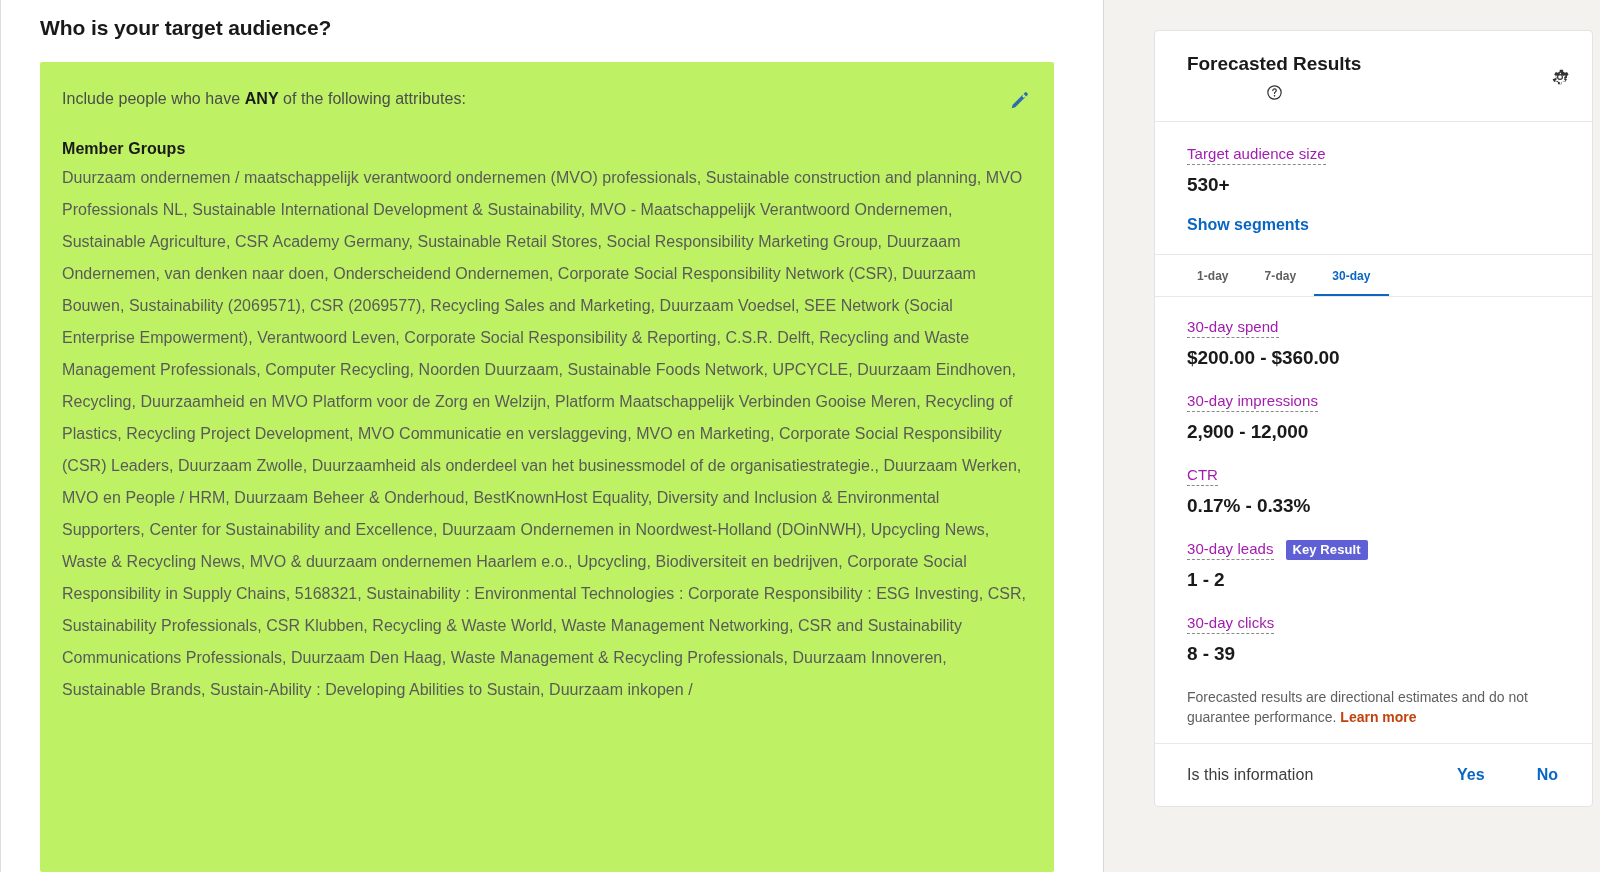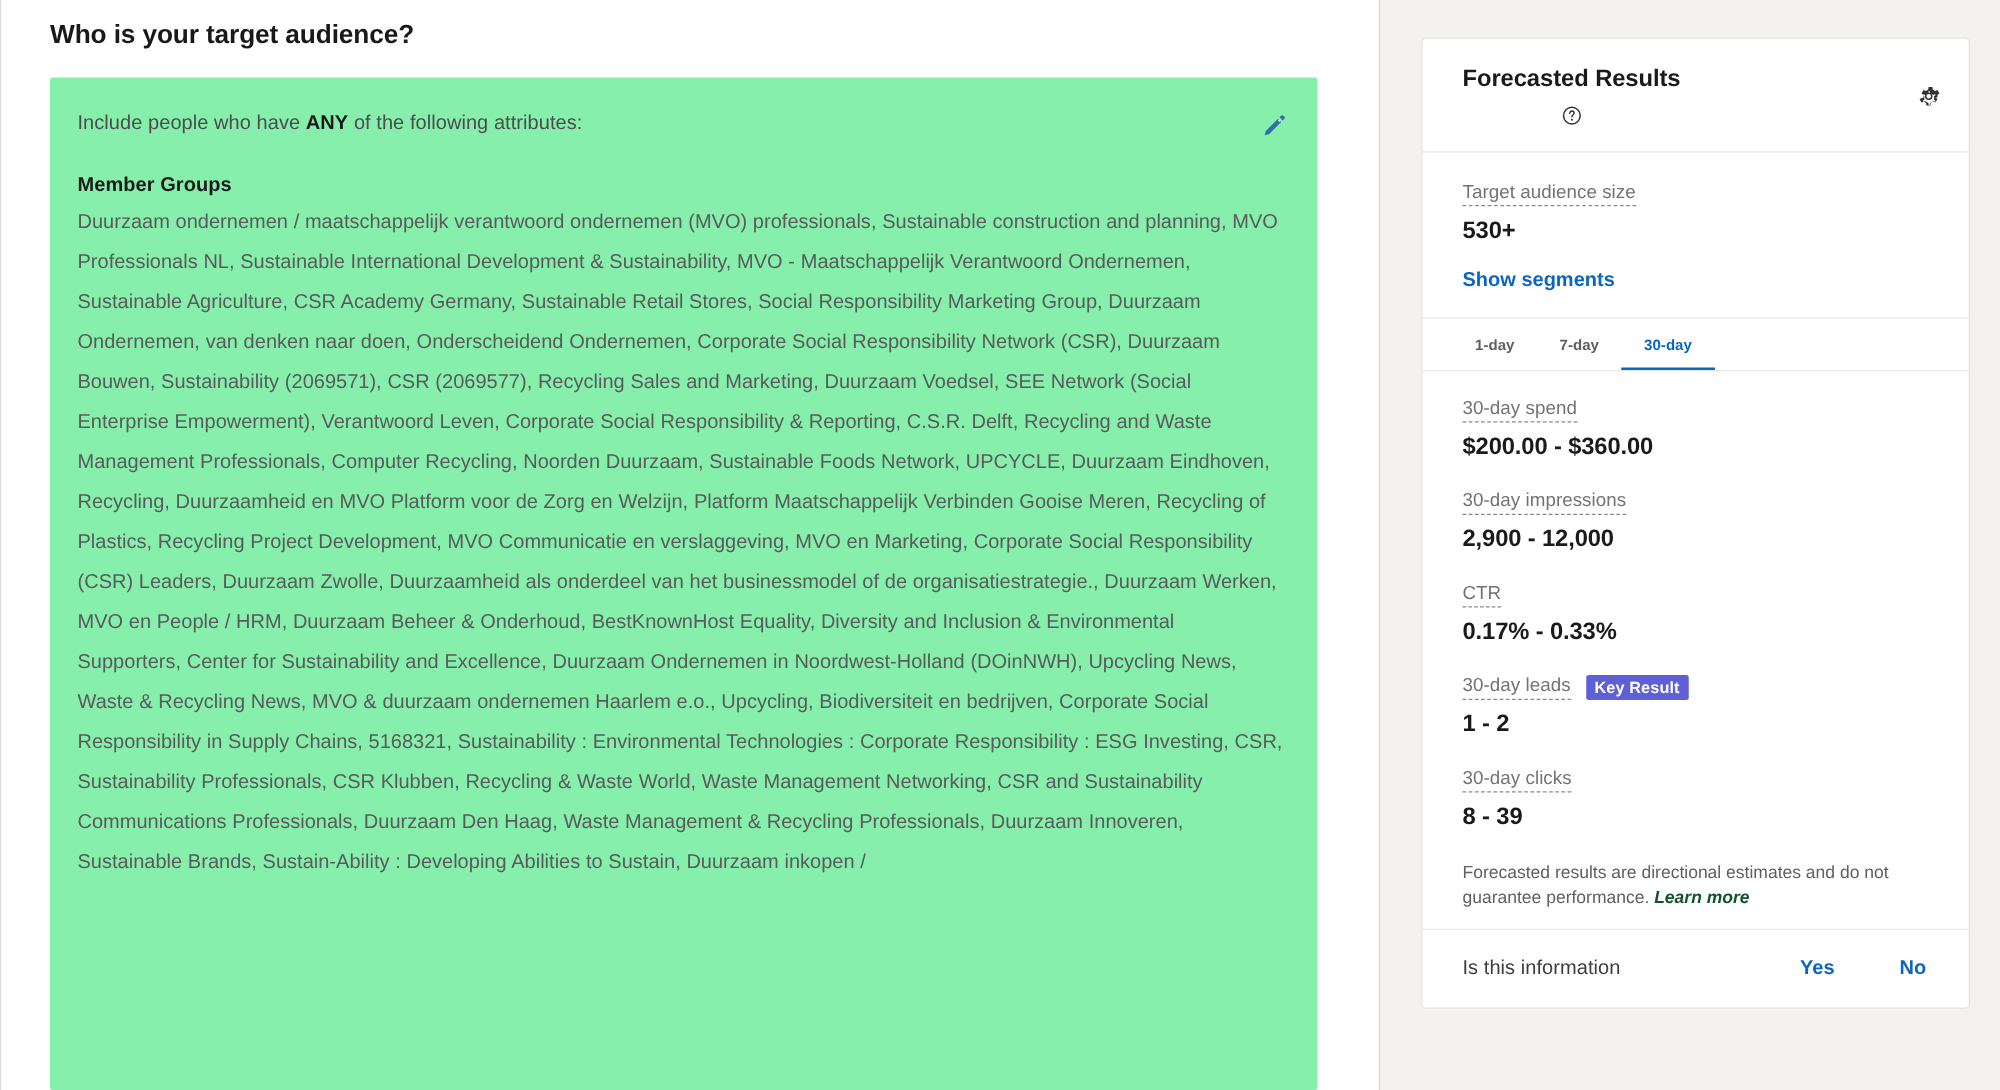--- a/index.html
+++ b/index.html
@@ -14,20 +14,21 @@
     font-family: "Liberation Sans", sans-serif;
     -webkit-font-smoothing: antialiased;
   }
 
   .screen {
     position: relative;
     width: 1600px;
     height: 872px;
     display: flex;
     box-sizing: border-box;
+    gap: 17px;
   }
 
   
   .main-panel {
     position: relative;
     width: 1104px;
     height: 872px;
     background: #ffffff;
     box-sizing: border-box;
     border-left: 1px solid #dcdcdc;
@@ -47,21 +48,21 @@
     color: #191919;
     letter-spacing: -0.1px;
   }
 
   .audience-box {
     position: absolute;
     left: 39px;
     top: 62px;
     width: 1014px;
     height: 810px;
-    background: #86efac;
+    background: #bef264;
     box-sizing: border-box;
     border-radius: 2px;
   }
 
   .audience-inner {
     position: relative;
     padding: 26px 28px 0 22px;
   }
 
   .include-line {
@@ -159,21 +160,21 @@
     justify-content: center;
   }
   .gear-icon { cursor: pointer; }
 
   .fc-audience {
     padding: 22px 32px 20px 32px;
     border-bottom: 1px solid #e8e8e8;
   }
   .metric-label {
     font-size: 15px;
-    color: #737373;
+    color: #a21caf;
     border-bottom: 1px dashed #8a8a8a;
     display: inline-block;
     line-height: 19px;
     padding-bottom: 1px;
     cursor: help;
     letter-spacing: 0.05px;
   }
   .metric-value {
     font-size: 19px;
     font-weight: bold;
@@ -234,25 +235,24 @@
     letter-spacing: 0.1px;
   }
   .disclaimer {
     font-size: 14px;
     line-height: 20px;
     color: #5f5f5f;
     margin-top: 4px;
     max-width: 352px;
   }
   .disclaimer .learn-more {
-    color: #14532d;
+    color: #c2410c;
     font-weight: bold;
     cursor: pointer;
     text-decoration: none;
-    font-style: italic;
   }
 
   .fc-feedback {
     display: flex;
     align-items: center;
     justify-content: space-between;
     padding: 22px 26px 22px 32px;
   }
   .feedback-q {
     font-size: 16px;

